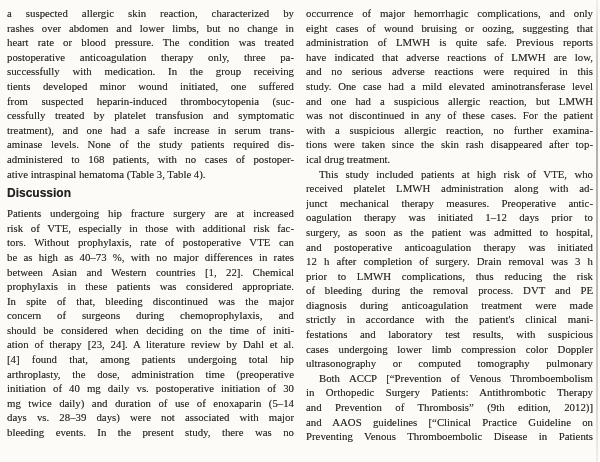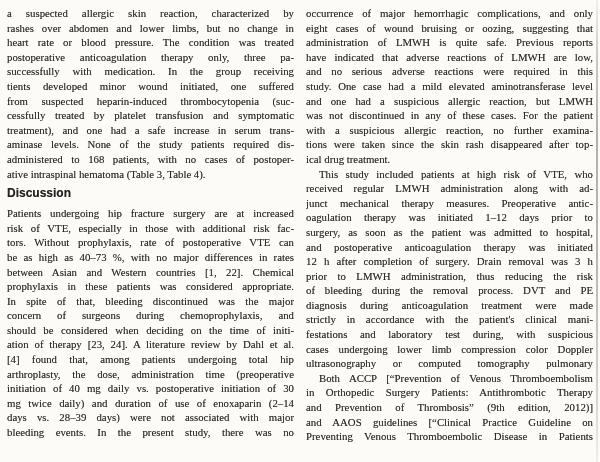--- a/index.html
+++ b/index.html
@@ -86,21 +86,21 @@
         <div class="line">be as high as 40–73 %, with no major differences in rates</div>
         <div class="line">between Asian and Western countries [1, 22]. Chemical</div>
         <div class="line">prophylaxis in these patients was considered appropriate.</div>
         <div class="line">In spite of that, bleeding discontinued was the major</div>
         <div class="line">concern of surgeons during chemoprophylaxis, and</div>
         <div class="line">should be considered when deciding on the time of initi-</div>
         <div class="line">ation of therapy [23, 24]. A literature review by Dahl et al.</div>
         <div class="line">[4] found that, among patients undergoing total hip</div>
         <div class="line">arthroplasty, the dose, administration time (preoperative</div>
         <div class="line">initiation of 40 mg daily vs. postoperative initiation of 30</div>
-        <div class="line">mg twice daily) and duration of use of enoxaparin (2–14</div>
+        <div class="line">mg twice daily) and duration of use of enoxaparin (5–14</div>
         <div class="line">days vs. 28–39 days) were not associated with major</div>
         <div class="line">bleeding events. In the present study, there was no</div>
       </div>
   </div>
 
   <div class="col col-right">
     <div class="para">
         <div class="line">occurrence of major hemorrhagic complications, and only</div>
         <div class="line">eight cases of wound bruising or oozing, suggesting that</div>
         <div class="line">administration of LMWH is quite safe. Previous reports</div>
@@ -108,31 +108,31 @@
         <div class="line">and no serious adverse reactions were required in this</div>
         <div class="line">study. One case had a mild elevated aminotransferase level</div>
         <div class="line">and one had a suspicious allergic reaction, but LMWH</div>
         <div class="line">was not discontinued in any of these cases. For the patient</div>
         <div class="line">with a suspicious allergic reaction, no further examina-</div>
         <div class="line">tions were taken since the skin rash disappeared after top-</div>
         <div class="line end">ical drug treatment.</div>
       </div>
     <div class="para">
         <div class="line indent">This study included patients at high risk of VTE, who</div>
-        <div class="line">received regular LMWH administration along with ad-</div>
+        <div class="line">received platelet LMWH administration along with ad-</div>
         <div class="line">junct mechanical therapy measures. Preoperative antic-</div>
         <div class="line">oagulation therapy was initiated 1–12 days prior to</div>
         <div class="line">surgery, as soon as the patient was admitted to hospital,</div>
         <div class="line">and postoperative anticoagulation therapy was initiated</div>
         <div class="line">12 h after completion of surgery. Drain removal was 3 h</div>
-        <div class="line">prior to LMWH administration, thus reducing the risk</div>
+        <div class="line">prior to LMWH complications, thus reducing the risk</div>
         <div class="line">of bleeding during the removal process. DVT and PE</div>
         <div class="line">diagnosis during anticoagulation treatment were made</div>
         <div class="line">strictly in accordance with the patient's clinical mani-</div>
-        <div class="line">festations and laboratory test during, with suspicious</div>
+        <div class="line">festations and laboratory test results, with suspicious</div>
         <div class="line">cases undergoing lower limb compression color Doppler</div>
         <div class="line">ultrasonography or computed tomography pulmonary</div>
       </div>
     <div class="para">
         <div class="line indent">Both ACCP [“Prevention of Venous Thromboembolism</div>
         <div class="line">in Orthopedic Surgery Patients: Antithrombotic Therapy</div>
         <div class="line">and Prevention of Thrombosis” (9th edition, 2012)]</div>
         <div class="line">and AAOS guidelines [“Clinical Practice Guideline on</div>
         <div class="line">Preventing Venous Thromboembolic Disease in Patients</div>
       </div>

